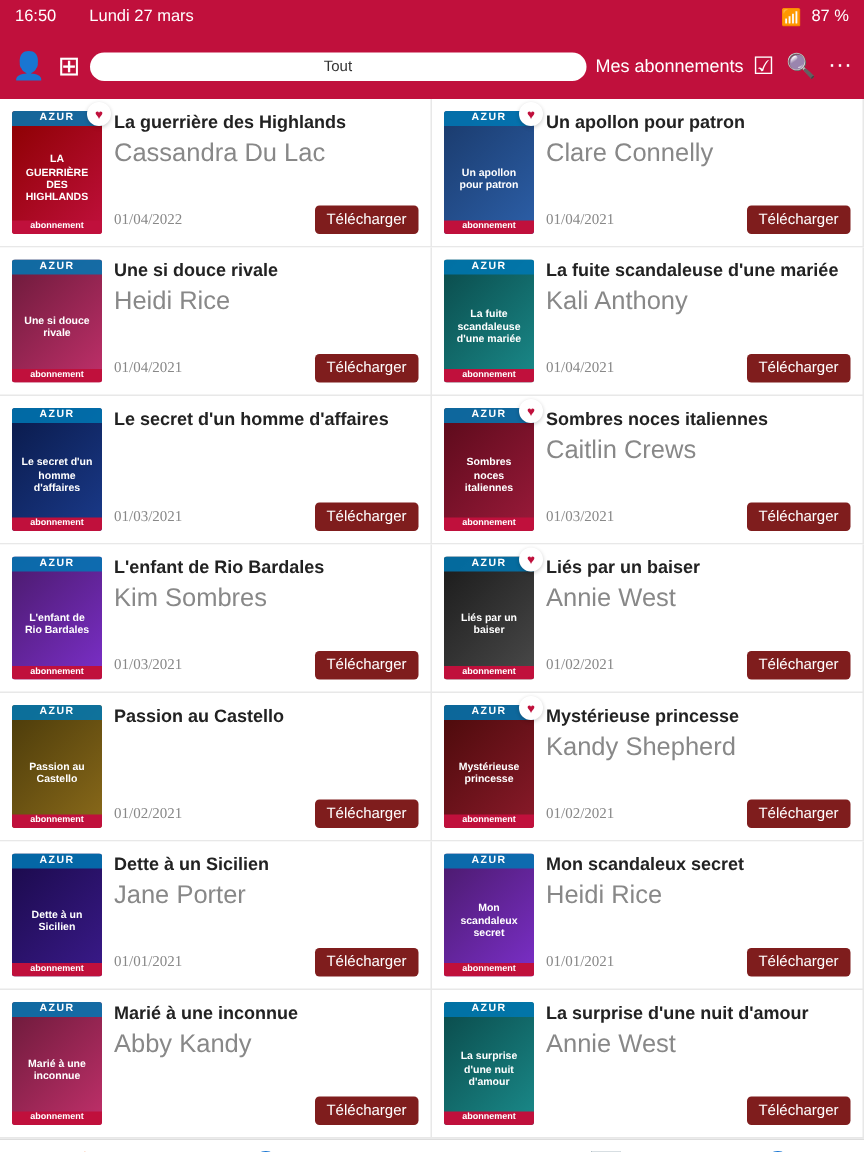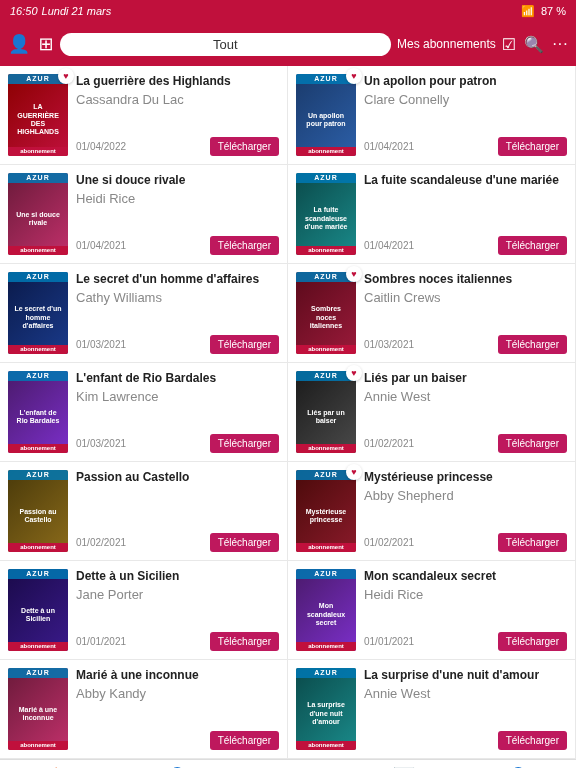--- a/index.html
+++ b/index.html
@@ -16,40 +16,40 @@
     .status-bar {
       background: #c0103c;
       color: white;
       display: flex;
       align-items: center;
       justify-content: space-between;
       padding: 4px 10px;
       height: 22px;
       font-size: 11px;
     }
-    .status-left { display: flex; gap: 4px; align-items: center; font-style: italic; }
+    .status-left { display: flex; gap: 22px; align-items: center; }
     .status-right { display: flex; gap: 6px; align-items: center; }
 
     
     .header {
       background: #c0103c;
       display: flex;
       align-items: center;
       padding: 6px 8px;
       gap: 6px;
       height: 44px;
     }
     .header-icons { display: flex; gap: 8px; align-items: center; }
     .header-icon { color: white; font-size: 18px; cursor: pointer; }
     .header-search {
       flex: 1;
       background: white;
       border-radius: 14px;
       padding: 4px 12px;
-      font-size: 13px;
+      font-size: 10px;
       text-align: center;
       color: #333;
       display: flex;
       align-items: center;
       justify-content: center;
     }
     .header-right { display: flex; gap: 10px; align-items: center; }
     .header-tab { color: white; font-size: 12px; cursor: pointer; }
     .header-actions { display: flex; gap: 8px; align-items: center; }
     .header-action-icon { color: white; font-size: 16px; cursor: pointer; }
@@ -153,38 +153,39 @@
 
     .book-title {
       font-size: 12px;
       font-weight: 600;
       color: #222;
       line-height: 1.3;
       margin-bottom: 2px;
     }
 
     .book-author {
-      font-size: 13px;
+      font-size: 17px;
       color: #888;
       margin-bottom: 6px;
     }
 
     .book-bottom {
       display: flex;
       align-items: center;
       justify-content: space-between;
     }
 
     .book-date {
       font-size: 10px;
       color: #888;
+      font-family: Liberation Serif, serif;
     }
 
     .download-btn {
-      background: #be185d;
+      background: #7f1d1d;
       color: white;
       border: none;
       border-radius: 3px;
       padding: 4px 8px;
       font-size: 10px;
       cursor: pointer;
       font-weight: 500;
       text-align: right;
     }
 
@@ -225,21 +226,21 @@
     .cover-dark { background: linear-gradient(135deg, #1a1a1a, #4a4a4a); }
     .cover-wine { background: linear-gradient(135deg, #4a0a0a, #8a1a2a); }
     .cover-indigo { background: linear-gradient(135deg, #1a0a4a, #3a1a8a); }
   </style>
 </head>
 <body>
 
 <div class="status-bar">
   <div class="status-left">
     <span>16:50</span>
-    <span>Lundi 21 mars</span>
+    <span>Lundi 27 mars</span>
   </div>
   <div class="status-right">
     <span>📶</span>
     <span>87 %</span>
   </div>
 </div>
 
 <div class="header">
   <div class="header-icons">
     <span class="header-icon">👤</span>
@@ -332,20 +333,21 @@
           <span class="azur-label">AZUR</span>
           <span style="margin-top:10px; font-size:7px; padding:2px; word-break:break-word;">La fuite scandaleuse d'une mariée</span>
           <span class="abonnement-badge">abonnement</span>
         </div>
       </div>
 
     </div>
     <div class="book-info">
       <div>
         <div class="book-title">La fuite scandaleuse d'une mariée</div>
+        <div class="book-author">Kali Anthony</div>
       </div>
       <div class="book-bottom">
         <span class="book-date">01/04/2021</span>
         <button class="download-btn">Télécharger</button>
       </div>
     </div>
   </div>
     <div class="book-item">
     <div class="book-cover-wrap">
       <div class="book-cover">
@@ -353,21 +355,20 @@
           <span class="azur-label">AZUR</span>
           <span style="margin-top:10px; font-size:7px; padding:2px; word-break:break-word;">Le secret d'un homme d'affaires</span>
           <span class="abonnement-badge">abonnement</span>
         </div>
       </div>
 
     </div>
     <div class="book-info">
       <div>
         <div class="book-title">Le secret d'un homme d'affaires</div>
-        <div class="book-author">Cathy Williams</div>
       </div>
       <div class="book-bottom">
         <span class="book-date">01/03/2021</span>
         <button class="download-btn">Télécharger</button>
       </div>
     </div>
   </div>
     <div class="book-item">
     <div class="book-cover-wrap">
       <div class="book-cover">
@@ -397,21 +398,21 @@
           <span class="azur-label">AZUR</span>
           <span style="margin-top:10px; font-size:7px; padding:2px; word-break:break-word;">L'enfant de Rio Bardales</span>
           <span class="abonnement-badge">abonnement</span>
         </div>
       </div>
 
     </div>
     <div class="book-info">
       <div>
         <div class="book-title">L'enfant de Rio Bardales</div>
-        <div class="book-author">Kim Lawrence</div>
+        <div class="book-author">Kim Sombres</div>
       </div>
       <div class="book-bottom">
         <span class="book-date">01/03/2021</span>
         <button class="download-btn">Télécharger</button>
       </div>
     </div>
   </div>
     <div class="book-item">
     <div class="book-cover-wrap">
       <div class="book-cover">
@@ -462,21 +463,21 @@
           <span class="azur-label">AZUR</span>
           <span style="margin-top:10px; font-size:7px; padding:2px; word-break:break-word;">Mystérieuse princesse</span>
           <span class="abonnement-badge">abonnement</span>
         </div>
       </div>
       <div class="heart-icon">♥</div>
     </div>
     <div class="book-info">
       <div>
         <div class="book-title">Mystérieuse princesse</div>
-        <div class="book-author">Abby Shepherd</div>
+        <div class="book-author">Kandy Shepherd</div>
       </div>
       <div class="book-bottom">
         <span class="book-date">01/02/2021</span>
         <button class="download-btn">Télécharger</button>
       </div>
     </div>
   </div>
     <div class="book-item">
     <div class="book-cover-wrap">
       <div class="book-cover">

